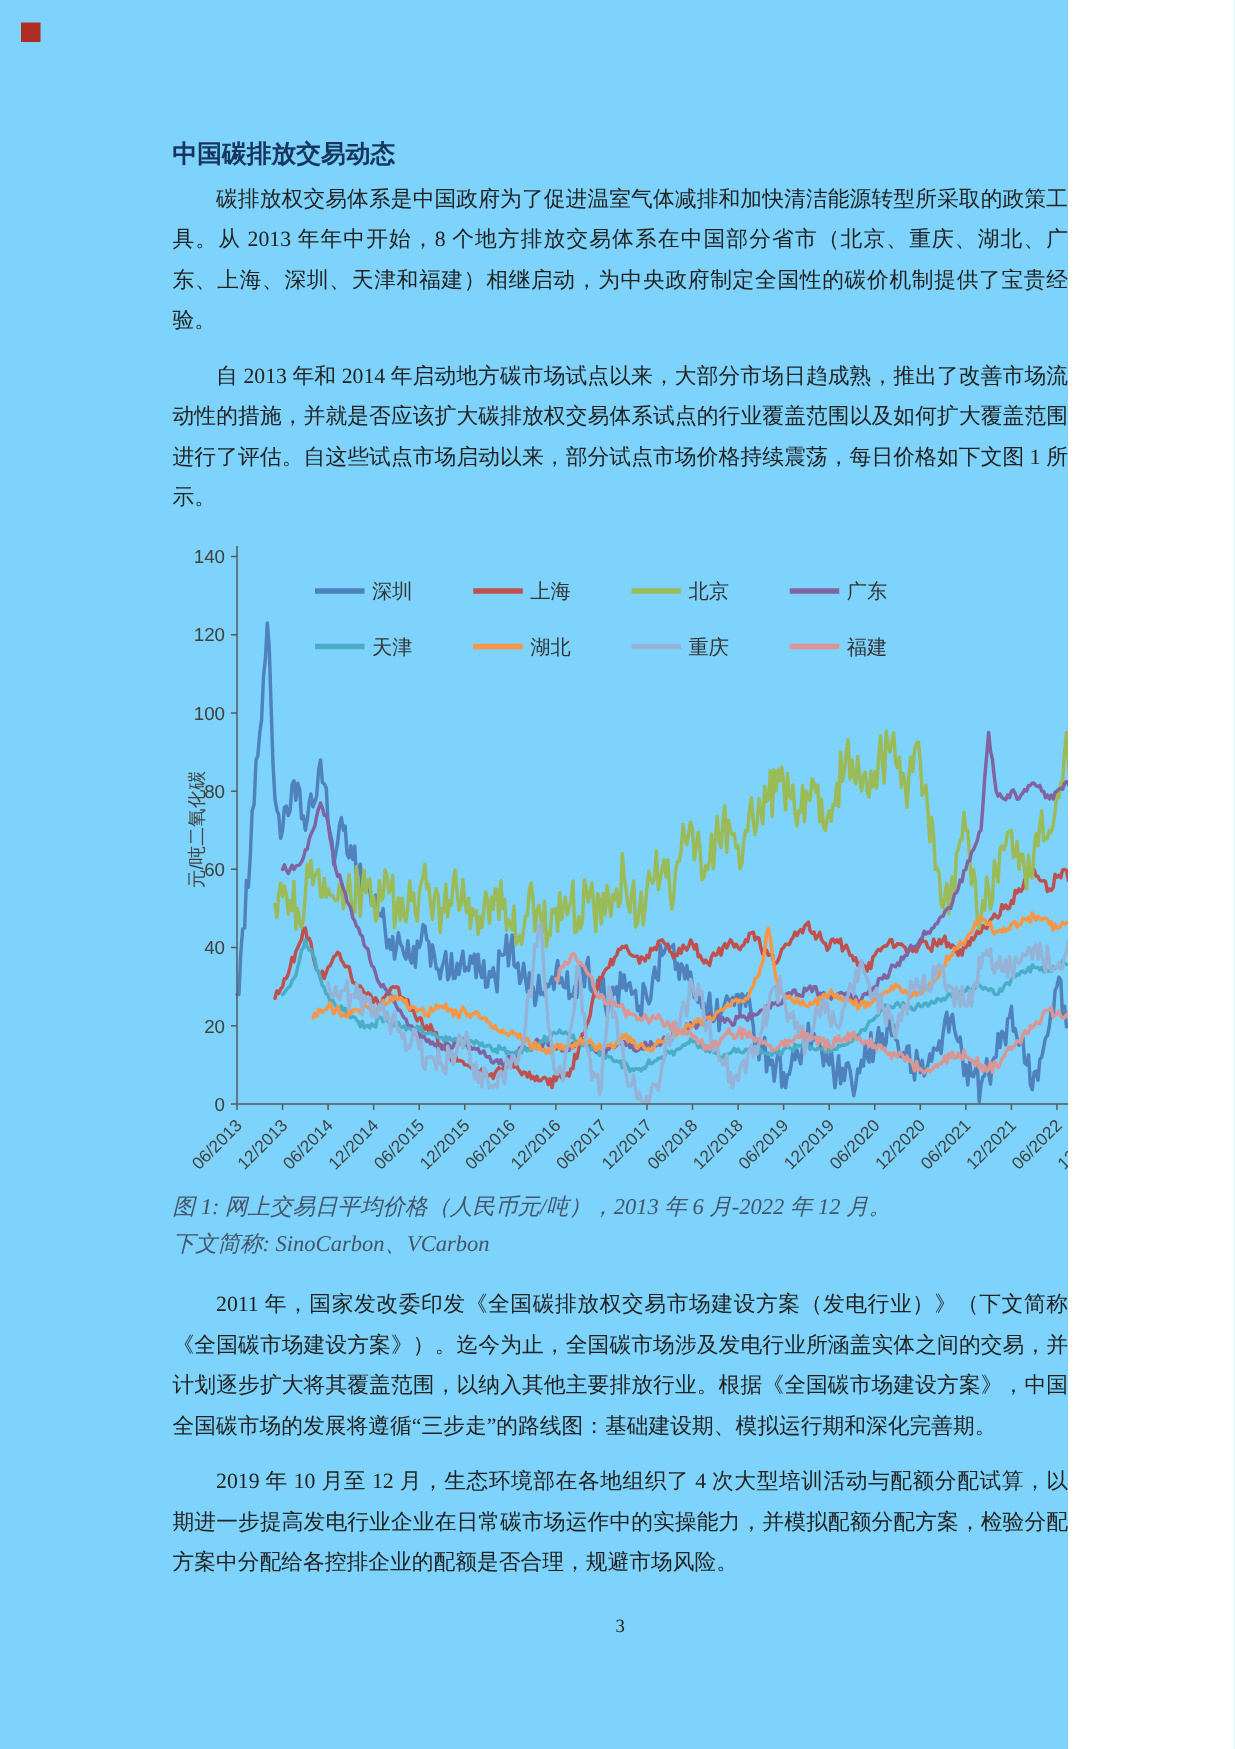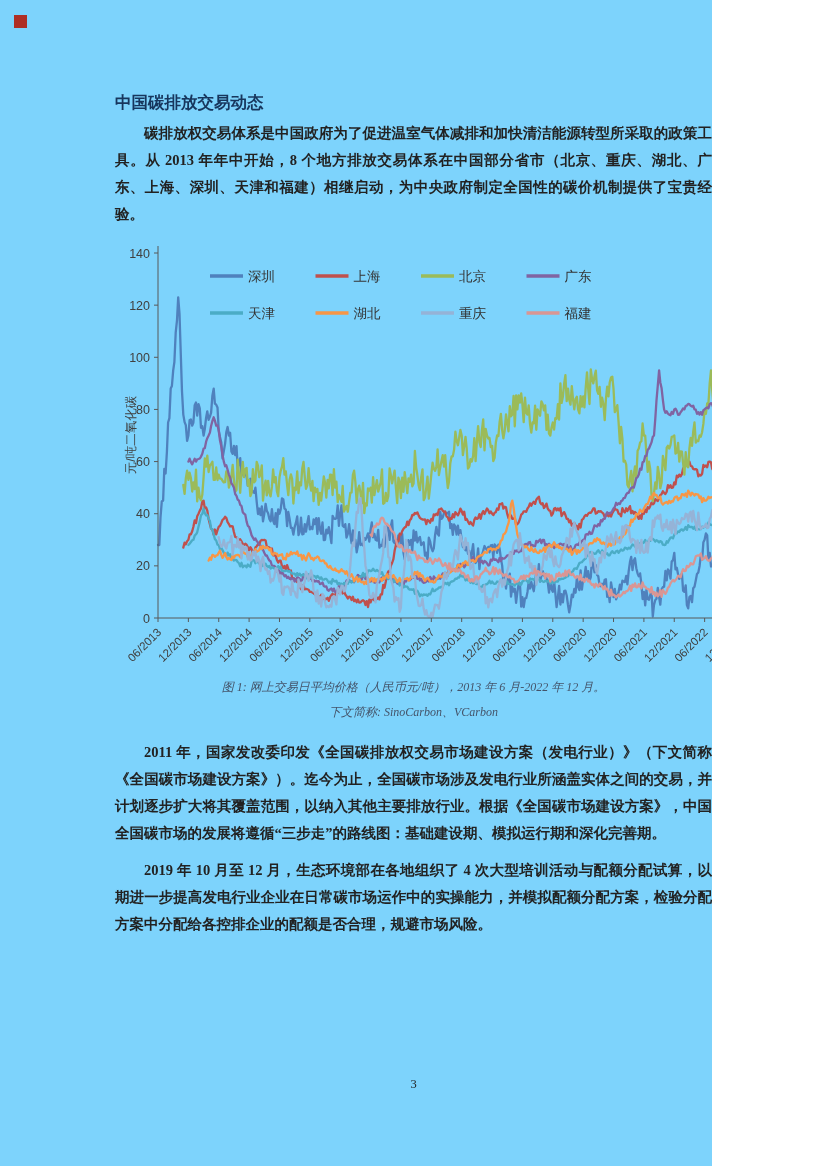--- a/index.html
+++ b/index.html
@@ -22,49 +22,49 @@
     font-size:16.5px;line-height:22px;margin:0 0 6px 0;
     font-weight:bold;color:#17365D;
     font-family:"Liberation Serif","DejaVu Serif",serif;
   }
   p.body-para{
     margin:0 0 10px 0;
     font-size:14.5px;line-height:27px;
     text-align:justify;
     text-indent:2em;
     color:#222222;
-    font-weight:bold;
   }
   .chart-wrap{
     margin:4px 0 2px 8px;
     width:625px;height:435px;
   }
   .fig-caption{
-    text-align:center;font-style:italic;color:#44546A;
-    font-size:12px;line-height:25px;margin:0 0 14px 0;
+    text-align:left;font-style:italic;color:#44546A;
+    font-size:15px;line-height:25px;margin:0 0 14px 0;
   }
   .fig-caption .src{display:block;}
   .page-number{
     position:absolute;left:115px;width:597px;top:1077px;
     text-align:center;font-size:12.5px;color:#222222;
   }
   svg text{font-family:"Liberation Sans","DejaVu Sans",sans-serif;}
 </style>
 </head>
 <body>
 
 <div class="page">
 
   <div class="corner-mark" style="background: rgb(174, 46, 36);"></div>
 
   <div class="content">
 
     <h1 class="doc-heading" style="color: rgb(23, 54, 93);">中国碳排放交易动态</h1>
 
     <p class="body-para">碳排放权交易体系是中国政府为了促进温室气体减排和加快清洁能源转型所采取的政策工具。从 2013 年年中开始，8 个地方排放交易体系在中国部分省市（北京、重庆、湖北、广东、上海、深圳、天津和福建）相继启动，为中央政府制定全国性的碳价机制提供了宝贵经验。</p>
+    <p class="body-para">自 2013 年和 2014 年启动地方碳市场试点以来，大部分市场日趋成熟，推出了改善市场流动性的措施，并就是否应该扩大碳排放权交易体系试点的行业覆盖范围以及如何扩大覆盖范围进行了评估。自这些试点市场启动以来，部分试点市场价格持续震荡，每日价格如下文图 1 所示。</p>
 
     <div class="chart-wrap">
       <svg id="price-chart" width="625" height="435" viewBox="0 0 625 435" xmlns="http://www.w3.org/2000/svg">
           <g>
             <polyline points="35.0,307.0 36.3,307.0 37.5,279.5 38.8,263.3 40.1,262.7 41.3,230.9 42.6,235.5 43.9,214.0 45.1,184.5 46.4,180.2 47.7,150.5 48.9,148.0 50.2,132.3 51.4,123.8 52.7,94.7 54.0,82.3 55.2,59.3 56.5,75.8 57.8,116.8 59.0,153.5 60.3,176.6 61.6,184.1 62.8,187.2 64.1,202.9 65.4,197.5 66.6,182.3 67.9,181.4 69.2,187.7 70.4,184.5 71.7,167.2 73.0,164.5 74.2,177.6 75.5,166.2 76.8,170.4 78.0,189.8 79.3,188.1 80.6,197.5 81.8,191.0 83.1,179.6 84.3,173.3 85.6,181.9 86.9,178.6 88.1,174.7 89.4,157.6 90.7,150.6 91.9,165.6 93.2,166.7 94.5,169.4 95.7,192.3 97.0,199.0 98.3,204.6 99.5,220.5 100.8,213.1 102.1,205.6 103.3,194.3 104.6,189.0 105.9,197.5 107.1,194.7 108.4,213.5 109.7,215.9 110.9,207.9 112.2,217.0 113.5,208.1 114.7,231.1 116.0,223.6 117.2,220.1 118.5,237.6 119.8,230.5 121.0,234.0 122.3,236.3 123.6,238.3 124.8,247.6 126.1,244.4 127.4,240.8 128.6,254.6 129.9,253.1 131.2,254.9 132.4,249.7 133.7,263.8 135.0,276.0 136.2,270.5 137.5,277.0 138.8,268.4 140.0,283.4 141.3,275.7 142.6,265.8 143.8,272.7 145.1,275.3 146.4,280.9 147.6,283.3 148.9,271.2 150.1,282.7 151.4,286.1 152.7,275.1 153.9,288.8 155.2,271.3 156.5,275.7 157.7,271.4 159.0,260.4 160.3,261.5 161.5,270.5 162.8,271.7 164.1,288.1 165.3,273.9 166.6,280.9 167.9,289.9 169.1,290.0 170.4,296.6 171.7,288.8 172.9,284.9 174.2,278.4 175.5,297.2 176.7,294.0 178.0,279.7 179.3,296.4 180.5,296.0 181.8,286.1 183.0,293.7 184.3,285.2 185.6,278.2 186.8,291.4 188.1,289.0 189.4,291.0 190.6,281.3 191.9,286.1 193.2,280.2 194.4,295.8 195.7,280.2 197.0,291.4 198.2,295.7 199.5,284.5 200.8,302.2 202.0,301.8 203.3,291.6 204.6,295.3 205.8,289.1 207.1,296.6 208.4,305.2 209.6,277.8 210.9,280.4 212.1,280.9 213.4,280.2 214.7,267.4 215.9,287.9 217.2,275.7 218.5,267.5 219.7,287.6 221.0,289.0 222.3,286.1 223.5,299.7 224.8,295.8 226.1,286.2 227.3,296.6 228.6,305.4 229.9,292.5 231.1,302.6 232.4,301.8 233.7,314.3 234.9,307.8 236.2,294.2 237.5,307.0 238.7,305.9 240.0,307.4 241.3,300.1 242.5,301.8 243.8,298.9 245.0,295.4 246.3,303.6 247.6,291.4 248.8,284.4 250.1,299.3 251.4,295.9 252.6,301.8 253.9,302.6 255.2,291.9 256.4,309.7 257.7,307.0 259.0,308.1 260.2,301.5 261.5,309.0 262.8,296.6 264.0,288.4 265.3,290.1 266.6,301.9 267.8,288.8 269.1,282.3 270.4,303.3 271.6,305.0 272.9,301.8 274.2,308.1 275.4,297.5 276.7,298.6 277.9,307.0 279.2,296.2 280.5,314.8 281.7,321.2 283.0,312.2 284.3,314.4 285.5,302.2 286.8,306.7 288.1,301.8 289.3,312.7 290.6,292.4 291.9,302.6 293.1,294.0 294.4,304.4 295.7,300.5 296.9,299.0 298.2,307.0 299.5,305.8 300.7,304.3 302.0,317.7 303.3,314.8 304.5,323.4 305.8,299.7 307.1,303.3 308.3,309.6 309.6,313.2 310.8,310.3 312.1,296.9 313.4,288.8 314.6,295.9 315.9,297.6 317.2,273.8 318.4,280.9 319.7,279.4 321.0,275.2 322.2,274.4 323.5,275.7 324.8,275.1 326.0,273.7 327.3,290.2 328.6,286.1 329.8,296.9 331.1,286.5 332.4,288.7 333.6,296.6 334.9,287.6 336.2,297.2 337.4,292.2 338.7,301.8 339.9,309.0 341.2,309.9 342.5,312.3 343.7,307.0 345.0,315.9 346.3,312.9 347.5,324.0 348.8,314.8 350.1,306.2 351.3,321.5 352.6,325.0 353.9,322.6 355.1,310.3 356.4,331.1 357.7,319.1 358.9,317.4 360.2,312.7 361.5,308.0 362.7,310.4 364.0,312.2 365.3,308.9 366.5,314.3 367.8,307.3 369.1,307.0 370.3,319.3 371.6,306.5 372.8,308.0 374.1,314.8 375.4,306.7 376.6,310.7 377.9,320.4 379.2,327.9 380.4,343.7 381.7,337.6 383.0,350.5 384.2,340.9 385.5,345.1 386.8,335.6 388.0,358.6 389.3,348.7 390.6,353.7 391.8,350.8 393.1,364.8 394.4,353.9 395.6,346.3 396.9,345.2 398.2,368.7 399.4,359.1 400.7,369.1 402.0,360.4 403.2,360.2 404.5,353.9 405.7,343.7 407.0,350.5 408.3,344.0 409.5,348.7 410.8,353.2 412.1,342.1 413.3,334.2 414.6,340.9 415.9,326.1 417.1,343.6 418.4,337.8 419.7,333.1 420.9,337.6 422.2,336.2 423.5,340.8 424.7,343.5 426.0,354.6 427.3,340.8 428.5,351.0 429.8,353.9 431.1,342.7 432.3,355.0 433.6,369.2 434.9,359.1 436.1,347.8 437.4,366.5 438.6,356.1 439.9,364.4 441.2,353.1 442.4,352.6 443.7,357.5 445.0,367.0 446.2,374.4 447.5,367.3 448.8,356.7 450.0,359.1 451.3,350.9 452.6,354.7 453.8,340.7 455.1,348.7 456.4,352.1 457.6,332.4 458.9,351.7 460.2,340.9 461.4,338.7 462.7,329.0 464.0,339.8 465.2,333.1 466.5,342.9 467.8,339.1 469.0,320.4 470.3,327.9 471.5,334.4 472.8,327.2 474.1,337.0 475.3,338.3 476.6,347.7 477.9,348.3 479.1,345.7 480.4,348.7 481.7,341.7 482.9,341.2 484.2,358.9 485.5,353.9 486.7,364.1 488.0,344.3 489.3,351.7 490.5,359.1 491.8,350.9 493.1,361.3 494.3,358.1 495.6,353.9 496.9,346.7 498.1,351.5 499.4,342.6 500.6,343.5 501.9,344.1 503.2,337.9 504.4,346.4 505.7,333.1 507.0,323.8 508.2,318.8 509.5,332.1 510.8,322.6 512.0,320.2 513.3,330.2 514.6,335.6 515.8,338.3 517.1,335.4 518.4,346.2 519.6,361.0 520.9,353.9 522.2,367.3 523.4,351.9 524.7,361.1 526.0,361.8 527.2,357.4 528.5,353.1 529.8,378.5 531.0,367.0 532.3,362.0 533.5,360.8 534.8,349.8 536.1,359.1 537.3,366.7 538.6,351.3 539.9,349.1 541.1,348.7 542.4,333.0 543.7,342.3 544.9,331.5 546.2,333.1 547.5,340.6 548.7,323.5 550.0,322.1 551.3,314.8 552.5,331.4 553.8,329.8 555.1,336.6 556.3,340.9 557.6,338.9 558.9,335.4 560.1,352.6 561.4,353.9 562.7,347.3 563.9,367.1 565.2,370.4 566.4,359.1 567.7,358.0 569.0,364.2 570.2,350.3 571.5,348.7 572.8,342.3 574.0,335.9 575.3,334.4 576.6,327.9 577.8,317.2 579.1,321.8 580.4,304.2 581.6,301.8 582.9,295.5 584.2,297.5 585.4,322.1 586.7,314.8 588.0,328.5 589.2,326.8 590.5,328.5 591.8,333.1 593.0,327.6 594.3,327.2 595.6,316.0 596.8,322.6 598.1,308.6 599.3,308.0 600.6,285.3 601.9,288.8 603.1,266.2 604.4,273.3 605.7,249.5 606.9,236.6 608.2,222.5 609.5,221.1 610.7,233.0 612.0,223.6" fill="none" stroke="#4F81BD" stroke-width="2.3" stroke-linejoin="round" stroke-linecap="round"></polyline>
             <polyline points="60.3,309.6 61.6,304.6 62.8,306.3 64.1,303.2 65.4,301.8 66.6,296.4 67.9,296.3 69.2,293.2 70.4,288.8 71.7,282.3 73.0,285.1 74.2,278.3 75.5,275.7 76.8,272.6 78.0,270.4 79.3,263.2 80.6,262.7 81.8,270.4 83.1,269.5 84.3,272.6 85.6,280.9 86.9,286.3 88.1,290.7 89.4,291.7 90.7,296.6 91.9,291.5 93.2,296.4 94.5,292.2 95.7,288.8 97.0,287.9 98.3,285.0 99.5,281.9 100.8,280.9 102.1,278.8 103.3,279.8 104.6,284.2 105.9,286.1 107.1,288.5 108.4,288.2 109.7,288.4 110.9,294.0 112.2,299.0 113.5,299.3 114.7,300.8 116.0,301.8 117.2,301.3 118.5,303.3 119.8,305.9 121.0,307.0 122.3,305.8 123.6,306.7 124.8,309.0 126.1,312.2 127.4,309.2 128.6,311.1 129.9,315.9 131.2,314.8 132.4,309.4 133.7,308.3 135.0,306.0 136.2,307.0 137.5,302.9 138.8,301.8 140.0,302.3 141.3,301.8 142.6,302.5 143.8,308.6 145.1,309.1 146.4,309.6 147.6,310.9 148.9,310.5 150.1,317.4 151.4,317.4 152.7,317.9 153.9,321.9 155.2,324.6 156.5,322.6 157.7,322.7 159.0,328.2 160.3,330.1 161.5,327.9 162.8,331.6 164.1,327.1 165.3,330.7 166.6,333.1 167.9,332.4 169.1,339.7 170.4,340.1 171.7,340.9 172.9,341.8 174.2,344.1 175.5,343.7 176.7,346.1 178.0,351.2 179.3,347.9 180.5,347.2 181.8,351.3 183.0,351.0 184.3,351.2 185.6,351.7 186.8,353.9 188.1,353.9 189.4,354.5 190.6,355.3 191.9,356.5 193.2,356.3 194.4,356.2 195.7,360.0 197.0,359.1 198.2,356.7 199.5,361.0 200.8,358.6 202.0,361.8 203.3,360.8 204.6,359.8 205.8,362.9 207.1,359.1 208.4,357.2 209.6,355.7 210.9,358.5 212.1,356.5 213.4,354.2 214.7,355.1 215.9,351.2 217.2,353.9 218.5,352.6 219.7,355.5 221.0,353.3 222.3,356.5 223.5,358.1 224.8,360.5 226.1,358.6 227.3,359.1 228.6,362.0 229.9,358.8 231.1,363.1 232.4,361.8 233.7,364.3 234.9,361.5 236.2,364.6 237.5,364.4 238.7,363.0 240.0,362.2 241.3,363.1 242.5,367.0 243.8,363.2 245.0,369.1 246.3,361.6 247.6,364.4 248.8,361.1 250.1,360.4 251.4,362.4 252.6,361.8 253.9,361.1 255.2,359.4 256.4,361.4 257.7,356.5 259.0,356.3 260.2,346.9 261.5,349.7 262.8,343.5 264.0,336.9 265.3,333.3 266.6,333.5 267.8,327.9 269.1,325.0 270.4,321.1 271.6,312.8 272.9,307.0 274.2,302.9 275.4,303.4 276.7,295.7 277.9,296.6 279.2,293.1 280.5,290.8 281.7,289.4 283.0,288.8 284.3,283.6 285.5,287.1 286.8,282.3 288.1,280.9 289.3,276.9 290.6,277.0 291.9,275.0 293.1,275.7 294.4,274.4 295.7,277.6 296.9,279.9 298.2,280.9 299.5,281.5 300.7,281.6 302.0,281.5 303.3,286.1 304.5,282.0 305.8,282.8 307.1,284.7 308.3,280.9 309.6,282.5 310.8,276.3 312.1,277.3 313.4,275.7 314.6,277.1 315.9,271.6 317.2,271.1 318.4,270.5 319.7,272.6 321.0,273.9 322.2,273.4 323.5,278.3 324.8,279.3 326.0,282.6 327.3,280.3 328.6,280.9 329.8,276.2 331.1,279.4 332.4,274.1 333.6,275.7 334.9,277.4 336.2,274.6 337.4,270.6 338.7,273.1 339.9,276.6 341.2,273.7 342.5,281.9 343.7,280.9 345.0,283.6 346.3,286.0 347.5,284.0 348.8,286.1 350.1,287.6 351.3,281.9 352.6,279.4 353.9,280.9 355.1,280.2 356.4,276.1 357.7,280.8 358.9,275.7 360.2,273.1 361.5,276.0 362.7,273.2 364.0,270.5 365.3,272.5 366.5,275.3 367.8,273.5 369.1,275.7 370.3,277.1 371.6,274.7 372.8,274.1 374.1,270.5 375.4,271.7 376.6,266.1 377.9,266.0 379.2,265.3 380.4,270.7 381.7,268.8 383.0,269.4 384.2,275.7 385.5,280.1 386.8,276.8 388.0,277.5 389.3,280.9 390.6,280.6 391.8,279.8 393.1,287.0 394.4,286.1 395.6,284.5 396.9,281.2 398.2,276.7 399.4,275.7 400.7,273.4 402.0,273.4 403.2,273.8 404.5,270.5 405.7,268.9 407.0,265.4 408.3,267.8 409.5,265.3 410.8,263.8 412.1,265.9 413.3,261.7 414.6,260.1 415.9,258.7 417.1,264.6 418.4,266.2 419.7,265.3 420.9,270.0 422.2,268.3 423.5,265.6 424.7,270.5 426.0,272.4 427.3,273.0 428.5,277.6 429.8,275.7 431.1,270.8 432.3,270.0 433.6,272.4 434.9,270.5 436.1,272.4 437.4,270.0 438.6,278.0 439.9,275.7 441.2,274.1 442.4,277.0 443.7,280.9 445.0,280.9 446.2,284.4 447.5,282.5 448.8,287.6 450.0,286.1 451.3,285.0 452.6,287.8 453.8,288.0 455.1,291.4 456.4,285.8 457.6,289.6 458.9,281.9 460.2,280.9 461.4,278.5 462.7,276.9 464.0,277.8 465.2,275.7 466.5,274.7 467.8,274.8 469.0,273.1 470.3,270.5 471.5,270.4 472.8,275.6 474.1,274.9 475.3,273.1 476.6,273.6 477.9,273.2 479.1,274.5 480.4,275.7 481.7,279.2 482.9,277.7 484.2,276.9 485.5,278.3 486.7,276.3 488.0,278.5 489.3,275.1 490.5,273.1 491.8,270.6 493.1,271.7 494.3,271.9 495.6,275.7 496.9,276.1 498.1,278.2 499.4,270.1 500.6,273.1 501.9,274.5 503.2,270.3 504.4,273.1 505.7,270.5 507.0,268.1 508.2,275.2 509.5,272.9 510.8,275.7 512.0,274.0 513.3,275.3 514.6,278.3 515.8,280.9 517.1,277.3 518.4,280.8 519.6,273.9 520.9,275.7 522.2,271.6 523.4,274.1 524.7,269.1 526.0,270.5 527.2,268.2 528.5,264.7 529.8,266.3 531.0,265.3 532.3,261.1 533.5,262.3 534.8,263.0 536.1,260.1 537.3,257.2 538.6,256.1 539.9,253.3 541.1,254.9 542.4,256.0 543.7,253.7 544.9,247.1 546.2,249.6 547.5,247.3 548.7,249.9 550.0,249.4 551.3,244.4 552.5,246.3 553.8,237.6 555.1,239.2 556.3,236.6 557.6,238.4 558.9,236.1 560.1,230.4 561.4,228.8 562.7,227.5 563.9,227.0 565.2,224.9 566.4,223.6 567.7,228.0 569.0,228.3 570.2,230.9 571.5,231.4 572.8,231.1 574.0,231.7 575.3,238.4 576.6,236.6 577.8,237.6 579.1,235.8 580.4,226.9 581.6,228.8 582.9,227.5 584.2,229.2 585.4,223.9 586.7,223.6 588.0,224.3 589.2,230.8 590.5,232.5 591.8,234.0 593.0,232.5 594.3,239.0 595.6,241.8 596.8,239.2 598.1,240.1 599.3,235.6 600.6,232.1 601.9,231.4 603.1,232.3 604.4,232.4 605.7,233.1 606.9,236.6 608.2,231.5 609.5,233.8 610.7,228.3 612.0,228.8" fill="none" stroke="#C0504D" stroke-width="2.3" stroke-linejoin="round" stroke-linecap="round"></polyline>
             <polyline points="60.3,247.0 61.6,255.9 62.8,240.5 64.1,232.7 65.4,241.8 66.6,234.7 67.9,240.1 69.2,253.5 70.4,244.4 71.7,251.0 73.0,231.7 74.2,263.4 75.5,249.6 76.8,259.3 78.0,262.4 79.3,256.8 80.6,239.2 81.8,220.5 83.1,228.5 84.3,217.7 85.6,234.0 86.9,227.4 88.1,226.1 89.4,223.7 90.7,241.8 91.9,241.9 93.2,229.5 94.5,242.0 95.7,236.6 97.0,240.6 98.3,240.6 99.5,242.8 100.8,244.4 102.1,244.2 103.3,233.3 104.6,233.8 105.9,249.6 107.1,244.9 108.4,238.5 109.7,226.8 110.9,241.8 112.2,253.7 113.5,252.0 114.7,221.7 116.0,236.6 117.2,254.8 118.5,234.3 119.8,223.9 121.0,239.2 122.3,231.2 123.6,229.9 124.8,247.7 126.1,241.8 127.4,258.1 128.6,255.1 129.9,231.1 131.2,244.4 132.4,242.7 133.7,223.9 135.0,227.8 136.2,239.2 137.5,236.6 138.8,227.5 140.0,262.6 141.3,249.6 142.6,242.7 143.8,257.3 145.1,242.8 146.4,254.9 147.6,258.3 148.9,248.9 150.1,231.3 151.4,244.4 152.7,239.2 153.9,253.3 155.2,258.1 156.5,239.2 157.7,232.8 159.0,228.7 160.3,220.1 161.5,236.6 162.8,233.4 164.1,247.0 165.3,257.1 166.6,241.8 167.9,236.4 169.1,240.8 170.4,265.5 171.7,249.6 172.9,252.0 174.2,233.4 175.5,255.2 176.7,244.4 178.0,247.4 179.3,230.1 180.5,223.9 181.8,239.2 183.0,250.8 184.3,247.4 185.6,230.1 186.8,244.4 188.1,252.5 189.4,242.9 190.6,263.1 191.9,249.6 193.2,254.0 194.4,250.9 195.7,266.8 197.0,254.9 198.2,262.6 199.5,250.9 200.8,238.4 202.0,244.4 203.3,259.6 204.6,242.0 205.8,250.4 207.1,236.6 208.4,236.9 209.6,257.0 210.9,231.2 212.1,249.6 213.4,243.7 214.7,264.2 215.9,257.0 217.2,260.1 218.5,263.9 219.7,248.0 221.0,273.6 222.3,270.5 223.5,267.9 224.8,273.7 226.1,263.6 227.3,254.9 228.6,254.5 229.9,236.8 231.1,232.7 232.4,244.4 233.7,264.9 234.9,251.7 236.2,247.7 237.5,254.9 238.7,265.4 240.0,244.8 241.3,275.1 242.5,265.3 243.8,267.6 245.0,250.3 246.3,252.5 247.6,249.6 248.8,264.7 250.1,239.2 251.4,257.1 252.6,249.6 253.9,242.1 255.2,253.7 256.4,249.1 257.7,244.4 259.0,231.3 260.2,265.8 261.5,264.9 262.8,254.9 264.0,263.2 265.3,258.2 266.6,230.5 267.8,236.6 269.1,245.3 270.4,238.8 271.6,232.6 272.9,249.6 274.2,265.1 275.4,239.6 276.7,243.3 277.9,260.1 279.2,239.7 280.5,253.8 281.7,234.1 283.0,244.4 284.3,255.1 285.5,240.4 286.8,243.9 288.1,236.6 289.3,248.3 290.6,245.6 291.9,213.0 293.1,228.8 294.4,237.3 295.7,247.8 296.9,252.2 298.2,239.2 299.5,231.3 300.7,262.2 302.0,259.4 303.3,249.6 304.5,238.6 305.8,260.7 307.1,248.9 308.3,236.6 309.6,224.7 310.8,230.6 312.1,232.8 313.4,228.8 314.6,211.3 315.9,237.1 317.2,229.4 318.4,223.6 319.7,217.2 321.0,228.7 322.2,217.2 323.5,236.6 324.8,250.0 326.0,243.6 327.3,225.2 328.6,218.4 329.8,218.4 331.1,211.6 332.4,193.6 333.6,202.7 334.9,207.2 336.2,199.5 337.4,192.0 338.7,197.5 339.9,217.1 341.2,208.2 342.5,198.8 343.7,210.5 345.0,230.6 346.3,228.7 347.5,221.1 348.8,223.6 350.1,218.1 351.3,200.2 352.6,223.1 353.9,202.7 355.1,188.2 356.4,204.2 357.7,209.0 358.9,192.3 360.2,181.3 361.5,212.4 362.7,190.9 364.0,197.5 365.3,200.5 366.5,199.9 367.8,209.2 369.1,207.9 370.3,223.2 371.6,219.9 372.8,204.9 374.1,197.5 375.4,198.1 376.6,184.2 377.9,175.8 379.2,192.3 380.4,200.4 381.7,192.6 383.0,176.5 384.2,184.5 385.5,193.3 386.8,168.2 388.0,178.3 389.3,176.6 390.6,157.9 391.8,188.4 393.1,157.4 394.4,171.4 395.6,157.3 396.9,164.5 398.2,155.3 399.4,166.2 400.7,184.1 402.0,159.6 403.2,174.8 404.5,176.6 405.7,167.3 407.0,185.8 408.3,194.6 409.5,184.5 410.8,185.4 412.1,167.7 413.3,191.8 414.6,171.4 415.9,175.1 417.1,177.7 418.4,163.3 419.7,166.2 420.9,172.3 422.2,167.4 423.5,191.9 424.7,176.6 426.0,195.7 427.3,197.6 428.5,189.7 429.8,184.5 431.1,191.5 432.3,180.1 433.6,180.8 434.9,166.2 436.1,181.7 437.4,145.3 438.6,164.9 439.9,158.4 441.2,145.4 442.4,137.1 443.7,163.2 445.0,150.6 446.2,161.7 447.5,166.7 448.8,148.2 450.0,161.0 451.3,171.4 452.6,161.1 453.8,158.7 455.1,171.4 456.4,175.4 457.6,158.2 458.9,168.7 460.2,158.4 461.4,169.4 462.7,149.9 464.0,134.4 465.2,150.6 466.5,166.0 467.8,131.4 469.0,140.6 470.3,145.4 471.5,138.3 472.8,132.7 474.1,152.4 475.3,155.8 476.6,148.8 477.9,168.8 479.1,159.6 480.4,166.2 481.7,182.2 482.9,161.3 484.2,148.6 485.5,158.4 486.7,144.5 488.0,139.5 489.3,138.7 490.5,150.6 491.8,174.2 493.1,171.5 494.3,167.2 495.6,184.5 496.9,205.3 498.1,188.8 499.4,200.9 500.6,223.6 501.9,222.7 503.2,226.5 504.4,246.7 505.7,249.6 507.0,240.1 508.2,233.0 509.5,253.3 510.8,236.6 512.0,228.4 513.3,240.3 514.6,212.7 515.8,210.5 517.1,204.5 518.4,203.2 519.6,185.5 520.9,197.5 522.2,197.7 523.4,215.8 524.7,233.8 526.0,223.6 527.2,231.0 528.5,256.4 529.8,263.1 531.0,254.9 532.3,244.3 533.5,250.7 534.8,228.8 536.1,236.6 537.3,250.2 538.6,244.6 539.9,218.0 541.1,223.6 542.4,232.2 543.7,209.7 544.9,207.8 546.2,210.5 547.5,207.0 548.7,198.8 550.0,198.5 551.3,197.5 552.5,215.7 553.8,214.6 555.1,205.0 556.3,223.6 557.6,213.4 558.9,213.7 560.1,225.2 561.4,236.6 562.7,214.2 563.9,228.1 565.2,229.3 566.4,210.5 567.7,199.8 569.0,207.8 570.2,194.0 571.5,184.5 572.8,204.6 574.0,202.7 575.3,203.1 576.6,197.5 577.8,198.7 579.1,194.2 580.4,185.7 581.6,171.4 582.9,175.9 584.2,165.5 585.4,166.1 586.7,145.4 588.0,132.4 589.2,152.2 590.5,166.8 591.8,158.4 593.0,150.3 594.3,142.9 595.6,144.7 596.8,132.3 598.1,106.2 599.3,114.9 600.6,102.9 601.9,93.2 603.1,76.6 604.4,61.1 605.7,31.7 606.9,28.0 608.2,18.2 609.5,16.4 610.7,8.6 612.0,1.0" fill="none" stroke="#9BBB59" stroke-width="2.3" stroke-linejoin="round" stroke-linecap="round"></polyline>
             <polyline points="65.4,223.6 66.6,220.6 67.9,224.1 69.2,226.3 70.4,223.6 71.7,220.8 73.0,223.6 74.2,221.4 75.5,221.0 76.8,220.5 78.0,218.6 79.3,215.8 80.6,210.5 81.8,210.2 83.1,203.7 84.3,200.2 85.6,197.5 86.9,194.6 88.1,188.0 89.4,183.0 90.7,179.3 91.9,182.7 93.2,187.6 94.5,187.4 95.7,192.3 97.0,202.5 98.3,208.6 99.5,216.7 100.8,223.6 102.1,228.2 103.3,227.2 104.6,231.8 105.9,236.6 107.1,239.4 108.4,245.2 109.7,247.1 110.9,249.6 112.2,256.0 113.5,257.8 114.7,261.6 116.0,262.7 117.2,266.8 118.5,268.0 119.8,274.3 121.0,275.7 122.3,276.7 123.6,283.6 124.8,287.8 126.1,288.8 127.4,292.9 128.6,297.4 129.9,299.6 131.2,301.8 132.4,300.4 133.7,303.0 135.0,304.5 136.2,307.0 137.5,307.6 138.8,311.0 140.0,311.8 141.3,314.8 142.6,317.5 143.8,317.5 145.1,320.4 146.4,322.6 147.6,323.3 148.9,327.5 150.1,327.9 151.4,327.9 152.7,329.5 153.9,333.3 155.2,332.1 156.5,333.1 157.7,336.4 159.0,333.8 160.3,336.1 161.5,338.3 162.8,337.2 164.1,340.0 165.3,338.8 166.6,340.9 167.9,340.0 169.1,343.4 170.4,340.4 171.7,343.5 172.9,342.6 174.2,339.3 175.5,339.7 176.7,340.9 178.0,343.3 179.3,341.5 180.5,336.4 181.8,338.3 183.0,339.4 184.3,339.0 185.6,339.8 186.8,340.9 188.1,339.2 189.4,343.1 190.6,342.0 191.9,343.5 193.2,342.7 194.4,343.6 195.7,343.1 197.0,346.1 198.2,345.7 199.5,344.5 200.8,348.0 202.0,348.7 203.3,348.4 204.6,352.0 205.8,352.7 207.1,351.3 208.4,350.5 209.6,353.1 210.9,350.6 212.1,353.9 213.4,354.2 214.7,351.8 215.9,348.3 217.2,348.7 218.5,347.4 219.7,350.5 221.0,346.9 222.3,346.1 223.5,342.6 224.8,342.0 226.1,341.6 227.3,343.5 228.6,343.3 229.9,343.5 231.1,344.2 232.4,340.9 233.7,339.2 234.9,336.9 236.2,338.2 237.5,338.3 238.7,341.7 240.0,336.9 241.3,338.3 242.5,340.9 243.8,338.6 245.0,344.6 246.3,342.8 247.6,343.5 248.8,343.0 250.1,341.3 251.4,344.6 252.6,343.5 253.9,345.4 255.2,341.1 256.4,344.3 257.7,340.9 259.0,339.4 260.2,341.6 261.5,340.0 262.8,338.3 264.0,340.8 265.3,337.1 266.6,338.1 267.8,340.9 269.1,340.3 270.4,341.9 271.6,343.5 272.9,343.5 274.2,345.4 275.4,346.0 276.7,345.1 277.9,346.1 279.2,343.0 280.5,346.9 281.7,343.2 283.0,343.5 284.3,341.0 285.5,341.6 286.8,342.3 288.1,340.9 289.3,339.3 290.6,339.5 291.9,340.4 293.1,338.3 294.4,340.9 295.7,337.2 296.9,342.4 298.2,340.9 299.5,343.9 300.7,344.8 302.0,344.5 303.3,343.5 304.5,342.0 305.8,343.5 307.1,338.9 308.3,340.9 309.6,343.5 310.8,338.4 312.1,340.3 313.4,340.9 314.6,341.1 315.9,339.3 317.2,340.8 318.4,338.3 319.7,335.4 321.0,337.1 322.2,334.8 323.5,335.7 324.8,337.5 326.0,331.3 327.3,331.9 328.6,333.1 329.8,330.8 331.1,331.2 332.4,332.1 333.6,330.5 334.9,326.7 336.2,329.9 337.4,325.9 338.7,327.9 339.9,325.9 341.2,329.4 342.5,327.4 343.7,325.3 345.0,326.2 346.3,327.0 347.5,322.2 348.8,322.6 350.1,319.0 351.3,323.1 352.6,322.6 353.9,320.0 355.1,319.1 356.4,324.2 357.7,324.2 358.9,322.6 360.2,325.5 361.5,323.0 362.7,323.7 364.0,325.3 365.3,327.5 366.5,327.1 367.8,321.7 369.1,322.6 370.3,320.1 371.6,321.9 372.8,321.4 374.1,322.6 375.4,324.2 376.6,319.9 377.9,323.1 379.2,320.0 380.4,320.7 381.7,320.3 383.0,319.0 384.2,317.4 385.5,317.3 386.8,316.6 388.0,314.5 389.3,314.8 390.6,315.9 391.8,312.6 393.1,313.3 394.4,312.2 395.6,314.2 396.9,313.3 398.2,313.2 399.4,309.6 400.7,307.2 402.0,306.3 403.2,305.9 404.5,307.0 405.7,304.3 407.0,304.0 408.3,308.3 409.5,307.0 410.8,308.1 412.1,308.2 413.3,302.8 414.6,304.4 415.9,302.8 417.1,301.4 418.4,305.1 419.7,301.8 420.9,301.8 422.2,307.4 423.5,306.2 424.7,307.0 426.0,305.8 427.3,307.4 428.5,308.7 429.8,307.0 431.1,310.1 432.3,308.3 433.6,307.9 434.9,307.0 436.1,306.4 437.4,305.6 438.6,306.2 439.9,307.0 441.2,306.0 442.4,310.3 443.7,306.7 445.0,309.6 446.2,312.8 447.5,308.2 448.8,311.7 450.0,312.2 451.3,310.3 452.6,307.1 453.8,306.4 455.1,307.0 456.4,304.4 457.6,305.1 458.9,303.0 460.2,301.8 461.4,302.5 462.7,296.6 464.0,296.2 465.2,296.6 466.5,293.8 467.8,296.0 469.0,295.7 470.3,291.4 471.5,287.4 472.8,287.8 474.1,288.5 475.3,286.1 476.6,287.6 477.9,282.2 479.1,283.4 480.4,280.9 481.7,280.9 482.9,276.7 484.2,274.2 485.5,275.7 486.7,275.0 488.0,274.8 489.3,272.8 490.5,270.5 491.8,269.0 493.1,264.8 494.3,266.7 495.6,265.3 496.9,266.0 498.1,263.1 499.4,262.5 500.6,260.1 501.9,259.8 503.2,256.5 504.4,255.0 505.7,254.9 507.0,251.6 508.2,250.0 509.5,249.2 510.8,249.6 512.0,245.4 513.3,240.1 514.6,239.1 515.8,236.6 517.1,230.6 518.4,231.7 519.6,224.3 520.9,223.6 522.2,217.9 523.4,217.9 524.7,211.9 526.0,210.5 527.2,207.5 528.5,204.4 529.8,198.8 531.0,197.5 532.3,180.7 533.5,162.3 534.8,147.5 536.1,132.3 537.3,144.4 538.6,150.3 539.9,162.2 541.1,171.4 542.4,174.8 543.7,173.3 544.9,175.6 546.2,176.6 547.5,177.2 548.7,174.0 550.0,175.8 551.3,171.4 552.5,170.6 553.8,173.0 555.1,176.8 556.3,176.6 557.6,174.2 558.9,172.6 560.1,170.4 561.4,171.4 562.7,167.8 563.9,167.6 565.2,166.0 566.4,166.2 567.7,167.8 569.0,168.5 570.2,167.6 571.5,171.4 572.8,171.7 574.0,175.8 575.3,174.1 576.6,176.6 577.8,174.1 579.1,176.7 580.4,172.2 581.6,171.4 582.9,170.2 584.2,169.4 585.4,170.3 586.7,166.2 588.0,165.1 589.2,166.5 590.5,170.2 591.8,171.4 593.0,170.1 594.3,172.5 595.6,176.3 596.8,176.6 598.1,175.6 599.3,181.5 600.6,180.4 601.9,181.9 603.1,183.4 604.4,176.3 605.7,176.7 606.9,176.6 608.2,179.5 609.5,175.2 610.7,180.8 612.0,179.3" fill="none" stroke="#8064A2" stroke-width="2.3" stroke-linejoin="round" stroke-linecap="round"></polyline>
             <polyline points="65.4,307.0 66.6,305.8 67.9,304.0 69.2,302.3 70.4,301.8 71.7,297.6 73.0,296.3 74.2,294.3 75.5,288.8 76.8,283.6 78.0,277.3 79.3,275.9 80.6,270.5 81.8,275.2 83.1,277.4 84.3,277.0 85.6,280.9 86.9,282.8 88.1,290.7 89.4,291.3 90.7,296.6 91.9,301.1 93.2,302.5 94.5,306.6 95.7,307.0 97.0,311.5 98.3,309.9 99.5,312.1 100.8,314.8 102.1,316.2 103.3,318.4 104.6,314.6 105.9,317.4 107.1,316.2 108.4,321.5 109.7,320.9 110.9,322.6 112.2,321.8 113.5,322.2 114.7,324.0 116.0,325.3 117.2,328.4 118.5,324.8 119.8,329.2 121.0,327.9 122.3,327.6 123.6,329.3 124.8,326.5 126.1,327.9 127.4,328.7 128.6,322.9 129.9,322.1 131.2,322.6 132.4,325.2 133.7,323.3 135.0,324.4 136.2,325.3 137.5,327.0 138.8,328.3 140.0,324.9 141.3,327.9 142.6,325.7 143.8,328.0 145.1,329.0 146.4,327.9 147.6,330.6 148.9,329.4 150.1,329.7 151.4,330.5 152.7,330.8 153.9,330.5 155.2,328.1 156.5,330.5 157.7,328.6 159.0,332.8 160.3,332.9 161.5,333.1 162.8,332.8 164.1,332.5 165.3,333.6 166.6,333.1 167.9,334.7 169.1,335.7 170.4,335.7 171.7,335.7 172.9,337.8 174.2,335.1 175.5,337.4 176.7,335.7 178.0,337.6 179.3,337.1 180.5,336.3 181.8,338.3 183.0,340.4 184.3,339.7 185.6,336.2 186.8,338.3 188.1,339.7 189.4,339.0 190.6,337.7 191.9,338.3 193.2,339.9 194.4,337.9 195.7,339.2 197.0,340.9 198.2,339.3 199.5,341.6 200.8,341.7 202.0,340.9 203.3,340.8 204.6,342.7 205.8,344.8 207.1,343.5 208.4,345.8 209.6,341.1 210.9,343.1 212.1,343.5 213.4,342.6 214.7,346.3 215.9,345.0 217.2,346.1 218.5,345.7 219.7,348.2 221.0,344.9 222.3,346.1 223.5,344.3 224.8,345.8 226.1,342.6 227.3,343.5 228.6,344.6 229.9,342.8 231.1,343.8 232.4,340.9 233.7,340.7 234.9,340.0 236.2,339.8 237.5,338.3 238.7,338.5 240.0,334.9 241.3,338.7 242.5,335.7 243.8,336.5 245.0,332.7 246.3,332.3 247.6,333.1 248.8,332.6 250.1,330.7 251.4,332.7 252.6,333.1 253.9,331.9 255.2,333.1 256.4,333.8 257.7,335.7 259.0,334.1 260.2,337.5 261.5,339.1 262.8,338.3 264.0,340.1 265.3,341.1 266.6,337.7 267.8,340.9 269.1,342.6 270.4,344.3 271.6,340.6 272.9,343.5 274.2,342.7 275.4,342.2 276.7,347.6 277.9,346.1 279.2,346.2 280.5,349.4 281.7,348.1 283.0,348.7 284.3,348.6 285.5,350.8 286.8,351.7 288.1,351.3 289.3,351.9 290.6,351.3 291.9,355.8 293.1,353.9 294.4,352.8 295.7,355.2 296.9,358.3 298.2,356.5 299.5,357.6 300.7,356.4 302.0,356.8 303.3,356.5 304.5,357.9 305.8,355.9 307.1,356.4 308.3,353.9 309.6,350.7 310.8,353.2 312.1,352.8 313.4,351.3 314.6,351.1 315.9,349.4 317.2,349.5 318.4,348.7 319.7,349.5 321.0,345.0 322.2,344.8 323.5,346.1 324.8,344.7 326.0,347.3 327.3,344.4 328.6,343.5 329.8,343.3 331.1,342.6 332.4,340.6 333.6,340.9 334.9,339.4 336.2,339.5 337.4,336.6 338.7,338.3 339.9,338.5 341.2,338.5 342.5,342.5 343.7,340.9 345.0,342.4 346.3,340.6 347.5,344.8 348.8,343.5 350.1,345.3 351.3,342.2 352.6,345.6 353.9,346.1 355.1,345.4 356.4,348.4 357.7,350.6 358.9,348.7 360.2,347.0 361.5,347.7 362.7,346.4 364.0,346.1 365.3,344.9 366.5,342.8 367.8,345.3 369.1,343.5 370.3,345.2 371.6,345.9 372.8,345.6 374.1,343.5 375.4,344.0 376.6,343.7 377.9,341.7 379.2,343.5 380.4,341.4 381.7,341.8 383.0,345.8 384.2,343.5 385.5,345.8 386.8,346.2 388.0,346.3 389.3,346.1 390.6,346.6 391.8,347.5 393.1,344.1 394.4,346.1 395.6,343.2 396.9,347.0 398.2,346.6 399.4,343.5 400.7,342.8 402.0,341.9 403.2,342.4 404.5,343.5 405.7,344.9 407.0,340.4 408.3,341.4 409.5,340.9 410.8,341.7 412.1,340.4 413.3,340.3 414.6,340.9 415.9,340.7 417.1,343.3 418.4,342.5 419.7,343.5 420.9,344.0 422.2,342.8 423.5,343.4 424.7,343.5 426.0,342.5 427.3,345.5 428.5,344.9 429.8,343.5 431.1,345.0 432.3,343.6 433.6,343.3 434.9,343.5 436.1,340.9 437.4,341.4 438.6,340.7 439.9,340.9 441.2,340.2 442.4,339.7 443.7,338.0 445.0,338.3 446.2,335.7 447.5,336.3 448.8,334.2 450.0,333.1 451.3,330.6 452.6,330.3 453.8,330.9 455.1,327.9 456.4,325.1 457.6,324.5 458.9,324.2 460.2,322.6 461.4,321.4 462.7,320.5 464.0,317.2 465.2,317.4 466.5,314.6 467.8,314.0 469.0,314.9 470.3,314.8 471.5,315.8 472.8,315.7 474.1,313.5 475.3,312.2 476.6,314.3 477.9,315.4 479.1,312.4 480.4,314.8 481.7,317.4 482.9,315.9 484.2,315.3 485.5,317.4 486.7,317.3 488.0,314.8 489.3,313.1 490.5,314.8 491.8,315.1 493.1,313.2 494.3,312.7 495.6,314.8 496.9,313.0 498.1,311.4 499.4,312.7 500.6,312.2 501.9,309.7 503.2,310.1 504.4,311.3 505.7,309.6 507.0,310.6 508.2,308.7 509.5,306.5 510.8,307.0 512.0,308.6 513.3,309.0 514.6,309.4 515.8,307.0 517.1,305.3 518.4,304.5 519.6,305.2 520.9,304.4 522.2,302.0 523.4,305.3 524.7,304.7 526.0,301.8 527.2,302.9 528.5,300.5 529.8,300.8 531.0,301.8 532.3,303.5 533.5,302.3 534.8,303.1 536.1,304.4 537.3,303.1 538.6,303.7 539.9,306.7 541.1,307.0 542.4,306.8 543.7,303.3 544.9,304.6 546.2,301.8 547.5,299.6 548.7,299.3 550.0,300.4 551.3,296.6 552.5,295.2 553.8,295.3 555.1,293.4 556.3,294.0 557.6,291.8 558.9,291.4 560.1,292.6 561.4,291.4 562.7,288.9 563.9,291.9 565.2,287.2 566.4,288.8 567.7,289.0 569.0,289.0 570.2,290.7 571.5,288.8 572.8,291.8 574.0,290.5 575.3,291.2 576.6,291.4 577.8,291.2 579.1,288.6 580.4,289.6 581.6,288.8 582.9,287.2 584.2,289.7 585.4,284.5 586.7,286.1 588.0,286.9 589.2,287.0 590.5,288.5 591.8,288.8 593.0,290.7 594.3,291.5 595.6,289.9 596.8,291.4 598.1,292.9 599.3,287.8 600.6,290.3 601.9,288.8 603.1,286.6 604.4,287.2 605.7,286.8 606.9,286.1 608.2,286.0 609.5,288.0 610.7,287.4 612.0,288.8" fill="none" stroke="#4BACC6" stroke-width="2.3" stroke-linejoin="round" stroke-linecap="round"></polyline>
             <polyline points="85.6,322.6 86.9,319.6 88.1,321.7 89.4,316.9 90.7,317.4 91.9,318.9 93.2,317.4 94.5,317.2 95.7,314.8 97.0,312.6 98.3,316.8 99.5,319.9 100.8,317.4 102.1,315.1 103.3,318.7 104.6,321.5 105.9,320.0 107.1,321.3 108.4,322.0 109.7,317.7 110.9,320.0 112.2,317.5 113.5,317.1 114.7,316.8 116.0,317.4 117.2,319.2 118.5,316.8 119.8,313.4 121.0,314.8 122.3,315.7 123.6,316.1 124.8,319.1 126.1,317.4 127.4,318.9 128.6,316.4 129.9,314.5 131.2,314.8 132.4,311.1 133.7,313.8 135.0,312.9 136.2,312.2 137.5,308.6 138.8,310.9 140.0,307.9 141.3,309.6 142.6,310.3 143.8,309.1 145.1,309.9 146.4,312.2 147.6,310.7 148.9,316.0 150.1,316.8 151.4,314.8 152.7,315.3 153.9,315.7 155.2,318.1 156.5,317.4 157.7,316.8 159.0,316.2 160.3,321.1 161.5,320.0 162.8,321.6 164.1,315.6 165.3,318.0 166.6,317.4 167.9,313.9 169.1,316.2 170.4,314.8 171.7,314.8 172.9,316.1 174.2,313.4 175.5,317.9 176.7,317.4 178.0,316.7 179.3,321.6 180.5,317.3 181.8,320.0 183.0,322.5 184.3,318.3 185.6,315.3 186.8,317.4 188.1,320.9 189.4,320.0 190.6,322.3 191.9,320.0 193.2,319.9 194.4,318.4 195.7,319.4 197.0,322.6 198.2,323.2 199.5,322.5 200.8,322.6 202.0,325.3 203.3,325.5 204.6,328.7 205.8,329.6 207.1,327.9 208.4,330.4 209.6,331.7 210.9,332.1 212.1,330.5 213.4,332.9 214.7,332.8 215.9,334.4 217.2,333.1 218.5,331.2 219.7,333.2 221.0,333.2 222.3,335.7 223.5,333.3 224.8,336.5 226.1,339.6 227.3,338.3 228.6,336.2 229.9,339.2 231.1,343.2 232.4,340.9 233.7,338.9 234.9,343.7 236.2,340.6 237.5,343.5 238.7,344.3 240.0,343.7 241.3,346.1 242.5,343.5 243.8,345.9 245.0,340.2 246.3,343.9 247.6,340.9 248.8,340.0 250.1,343.5 251.4,340.3 252.6,343.5 253.9,341.4 255.2,340.8 256.4,340.8 257.7,340.9 259.0,342.9 260.2,339.5 261.5,341.0 262.8,338.3 264.0,336.3 265.3,339.9 266.6,337.4 267.8,338.3 269.1,339.3 270.4,337.1 271.6,339.3 272.9,340.9 274.2,344.1 275.4,343.1 276.7,340.0 277.9,343.5 279.2,342.8 280.5,340.9 281.7,340.9 283.0,340.9 284.3,339.9 285.5,342.6 286.8,341.7 288.1,338.3 289.3,339.7 290.6,337.4 291.9,334.0 293.1,335.7 294.4,333.6 295.7,338.6 296.9,335.2 298.2,338.3 299.5,337.5 300.7,340.9 302.0,342.9 303.3,340.9 304.5,339.7 305.8,341.3 307.1,343.5 308.3,343.5 309.6,342.9 310.8,344.6 312.1,344.2 313.4,340.9 314.6,340.2 315.9,337.2 317.2,338.7 318.4,338.3 319.7,339.2 321.0,335.8 322.2,338.7 323.5,335.7 324.8,336.7 326.0,333.5 327.3,334.6 328.6,333.1 329.8,329.8 331.1,331.2 332.4,333.4 333.6,330.5 334.9,327.1 336.2,327.0 337.4,329.0 338.7,327.9 339.9,324.9 341.2,325.1 342.5,323.1 343.7,325.3 345.0,327.1 346.3,321.5 347.5,322.6 348.8,322.6 350.1,322.0 351.3,323.9 352.6,323.4 353.9,320.0 355.1,318.6 356.4,318.1 357.7,317.1 358.9,317.4 360.2,316.0 361.5,313.9 362.7,314.5 364.0,314.8 365.3,311.2 366.5,311.2 367.8,310.2 369.1,312.2 370.3,310.8 371.6,311.4 372.8,311.7 374.1,309.6 375.4,309.9 376.6,306.8 377.9,302.7 379.2,301.8 380.4,296.4 381.7,295.7 383.0,293.7 384.2,288.8 385.5,285.2 386.8,278.1 388.0,266.4 389.3,262.7 390.6,269.8 391.8,279.0 393.1,288.1 394.4,296.6 395.6,300.0 396.9,302.5 398.2,306.5 399.4,307.0 400.7,308.0 402.0,309.5 403.2,308.1 404.5,309.6 405.7,311.6 407.0,312.8 408.3,309.2 409.5,312.2 410.8,313.9 412.1,311.1 413.3,313.9 414.6,314.8 415.9,315.1 417.1,312.4 418.4,313.5 419.7,312.2 420.9,309.8 422.2,314.0 423.5,308.8 424.7,309.6 426.0,307.0 427.3,307.0 428.5,309.3 429.8,307.0 431.1,304.2 432.3,306.5 433.6,309.1 434.9,307.0 436.1,310.0 437.4,309.1 438.6,311.2 439.9,309.6 441.2,311.4 442.4,310.7 443.7,310.6 445.0,312.2 446.2,313.7 447.5,310.5 448.8,316.8 450.0,314.8 451.3,312.0 452.6,311.5 453.8,315.8 455.1,312.2 456.4,314.4 457.6,312.7 458.9,311.7 460.2,309.6 461.4,310.3 462.7,308.5 464.0,308.6 465.2,307.0 466.5,305.4 467.8,305.2 469.0,305.4 470.3,304.4 471.5,301.4 472.8,303.3 474.1,300.1 475.3,301.8 476.6,301.5 477.9,305.0 479.1,305.7 480.4,304.4 481.7,306.1 482.9,304.9 484.2,308.7 485.5,307.0 486.7,304.5 488.0,307.7 489.3,306.4 490.5,304.4 491.8,306.3 493.1,302.4 494.3,301.7 495.6,301.8 496.9,299.3 498.1,300.0 499.4,299.0 500.6,296.6 501.9,296.3 503.2,294.1 504.4,287.8 505.7,288.8 507.0,287.8 508.2,281.7 509.5,283.9 510.8,280.9 512.0,280.8 513.3,276.0 514.6,276.5 515.8,275.7 517.1,271.7 518.4,273.4 519.6,273.9 520.9,270.5 522.2,267.9 523.4,266.1 524.7,266.1 526.0,262.7 527.2,258.6 528.5,260.5 529.8,257.1 531.0,254.9 532.3,257.3 533.5,257.0 534.8,260.1 536.1,260.1 537.3,258.7 538.6,264.8 539.9,266.6 541.1,265.3 542.4,264.6 543.7,264.0 544.9,265.5 546.2,262.7 547.5,264.9 548.7,263.2 550.0,263.6 551.3,260.1 552.5,258.8 553.8,258.5 555.1,262.2 556.3,260.1 557.6,260.3 558.9,256.2 560.1,256.4 561.4,257.5 562.7,255.5 563.9,258.9 565.2,252.6 566.4,254.9 567.7,257.5 569.0,254.8 570.2,255.8 571.5,257.5 572.8,256.0 574.0,256.3 575.3,256.7 576.6,260.1 577.8,258.4 579.1,264.2 580.4,260.1 581.6,262.7 582.9,262.7 584.2,261.5 585.4,258.7 586.7,260.1 588.0,259.3 589.2,259.2 590.5,260.6 591.8,257.5 593.0,259.9 594.3,257.5 595.6,259.8 596.8,260.1 598.1,262.8 599.3,263.0 600.6,263.1 601.9,262.7 603.1,263.4 604.4,255.7 605.7,257.0 606.9,254.9 608.2,257.2 609.5,257.3 610.7,257.4 612.0,260.1" fill="none" stroke="#F79646" stroke-width="2.3" stroke-linejoin="round" stroke-linecap="round"></polyline>

